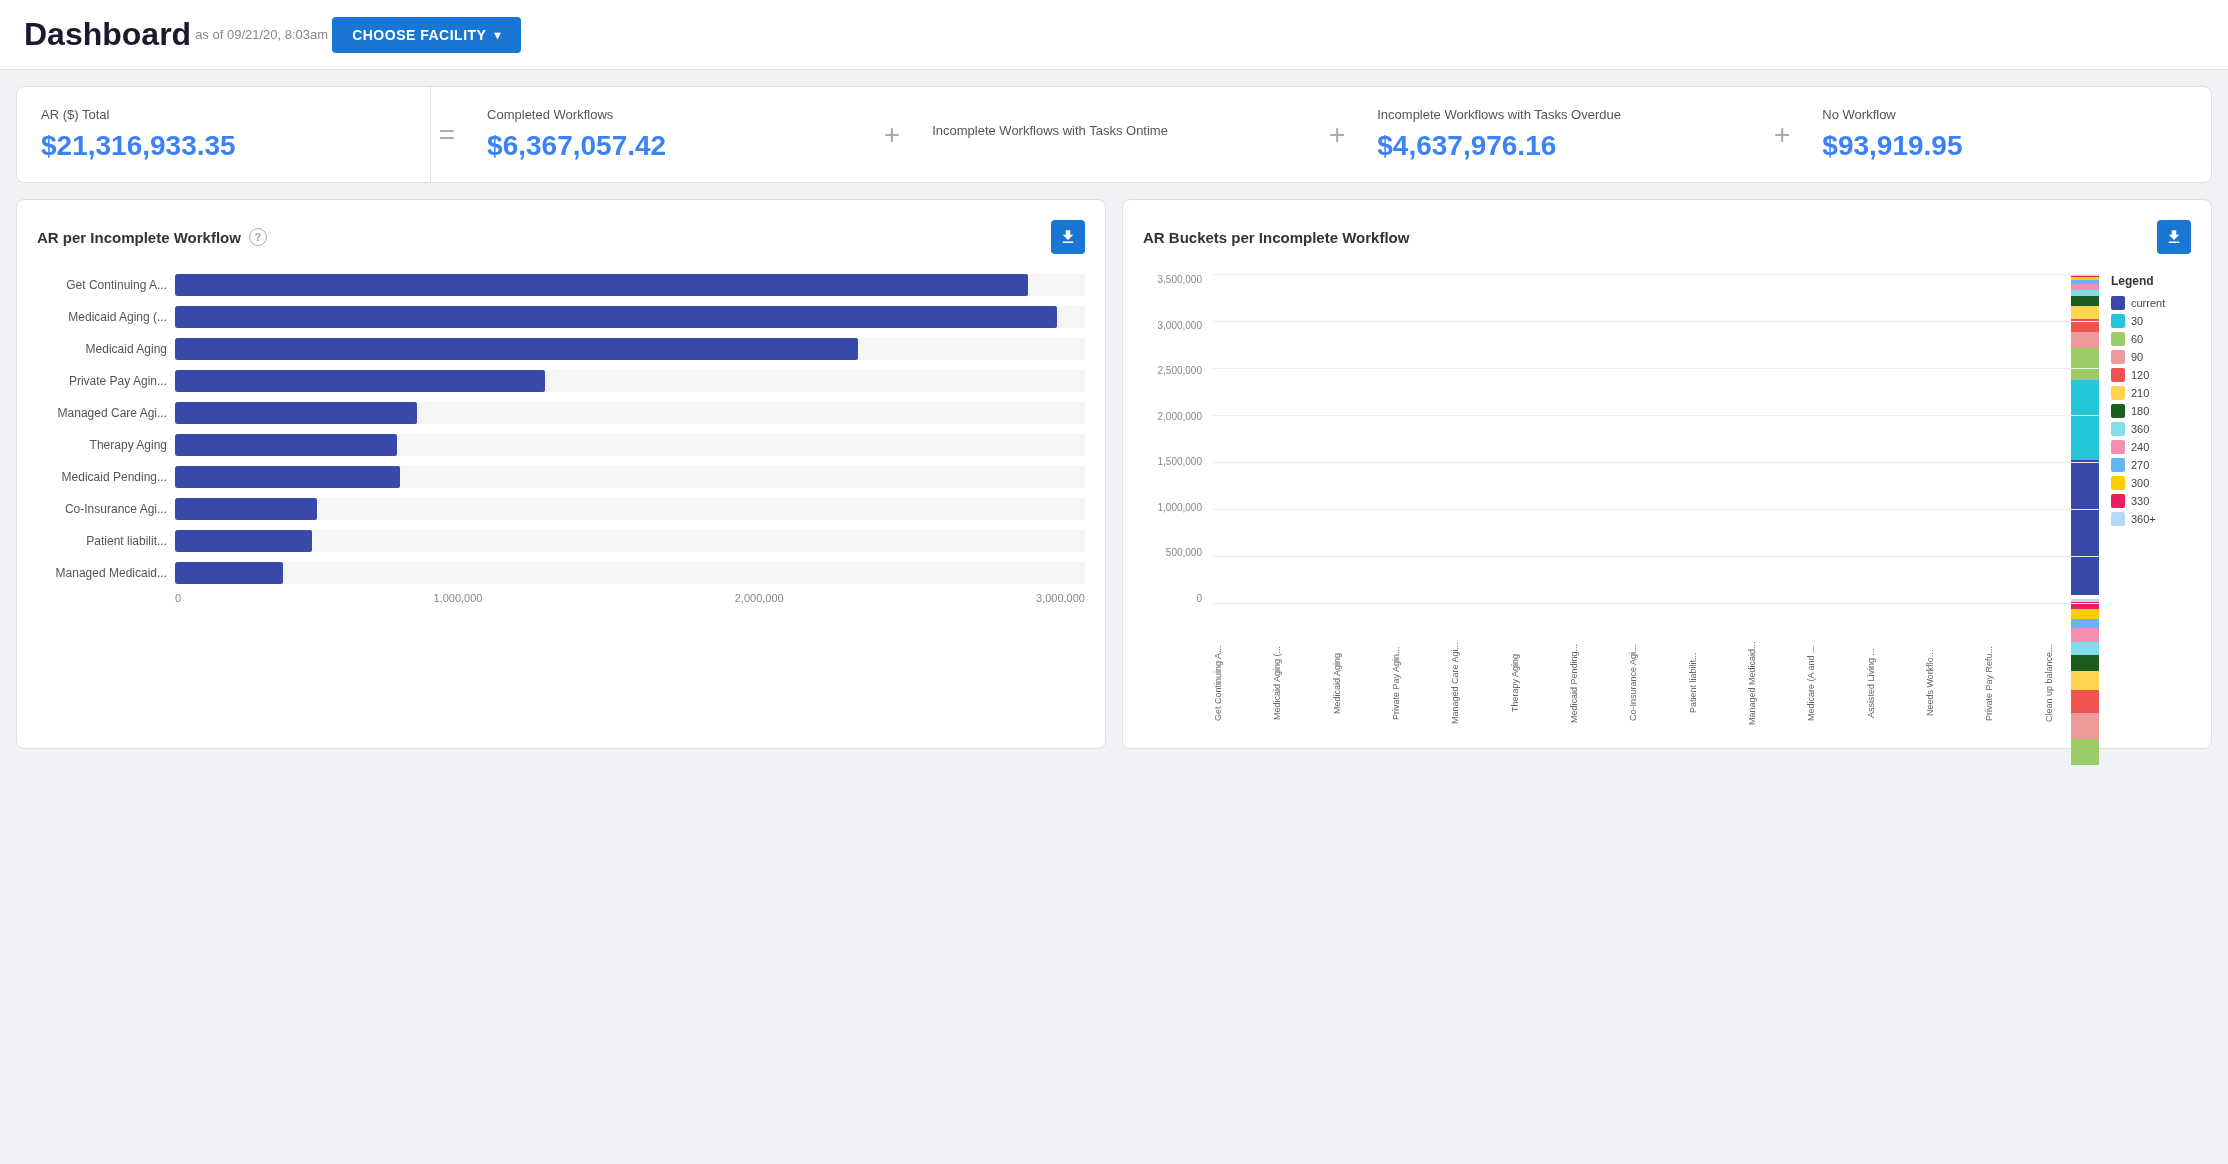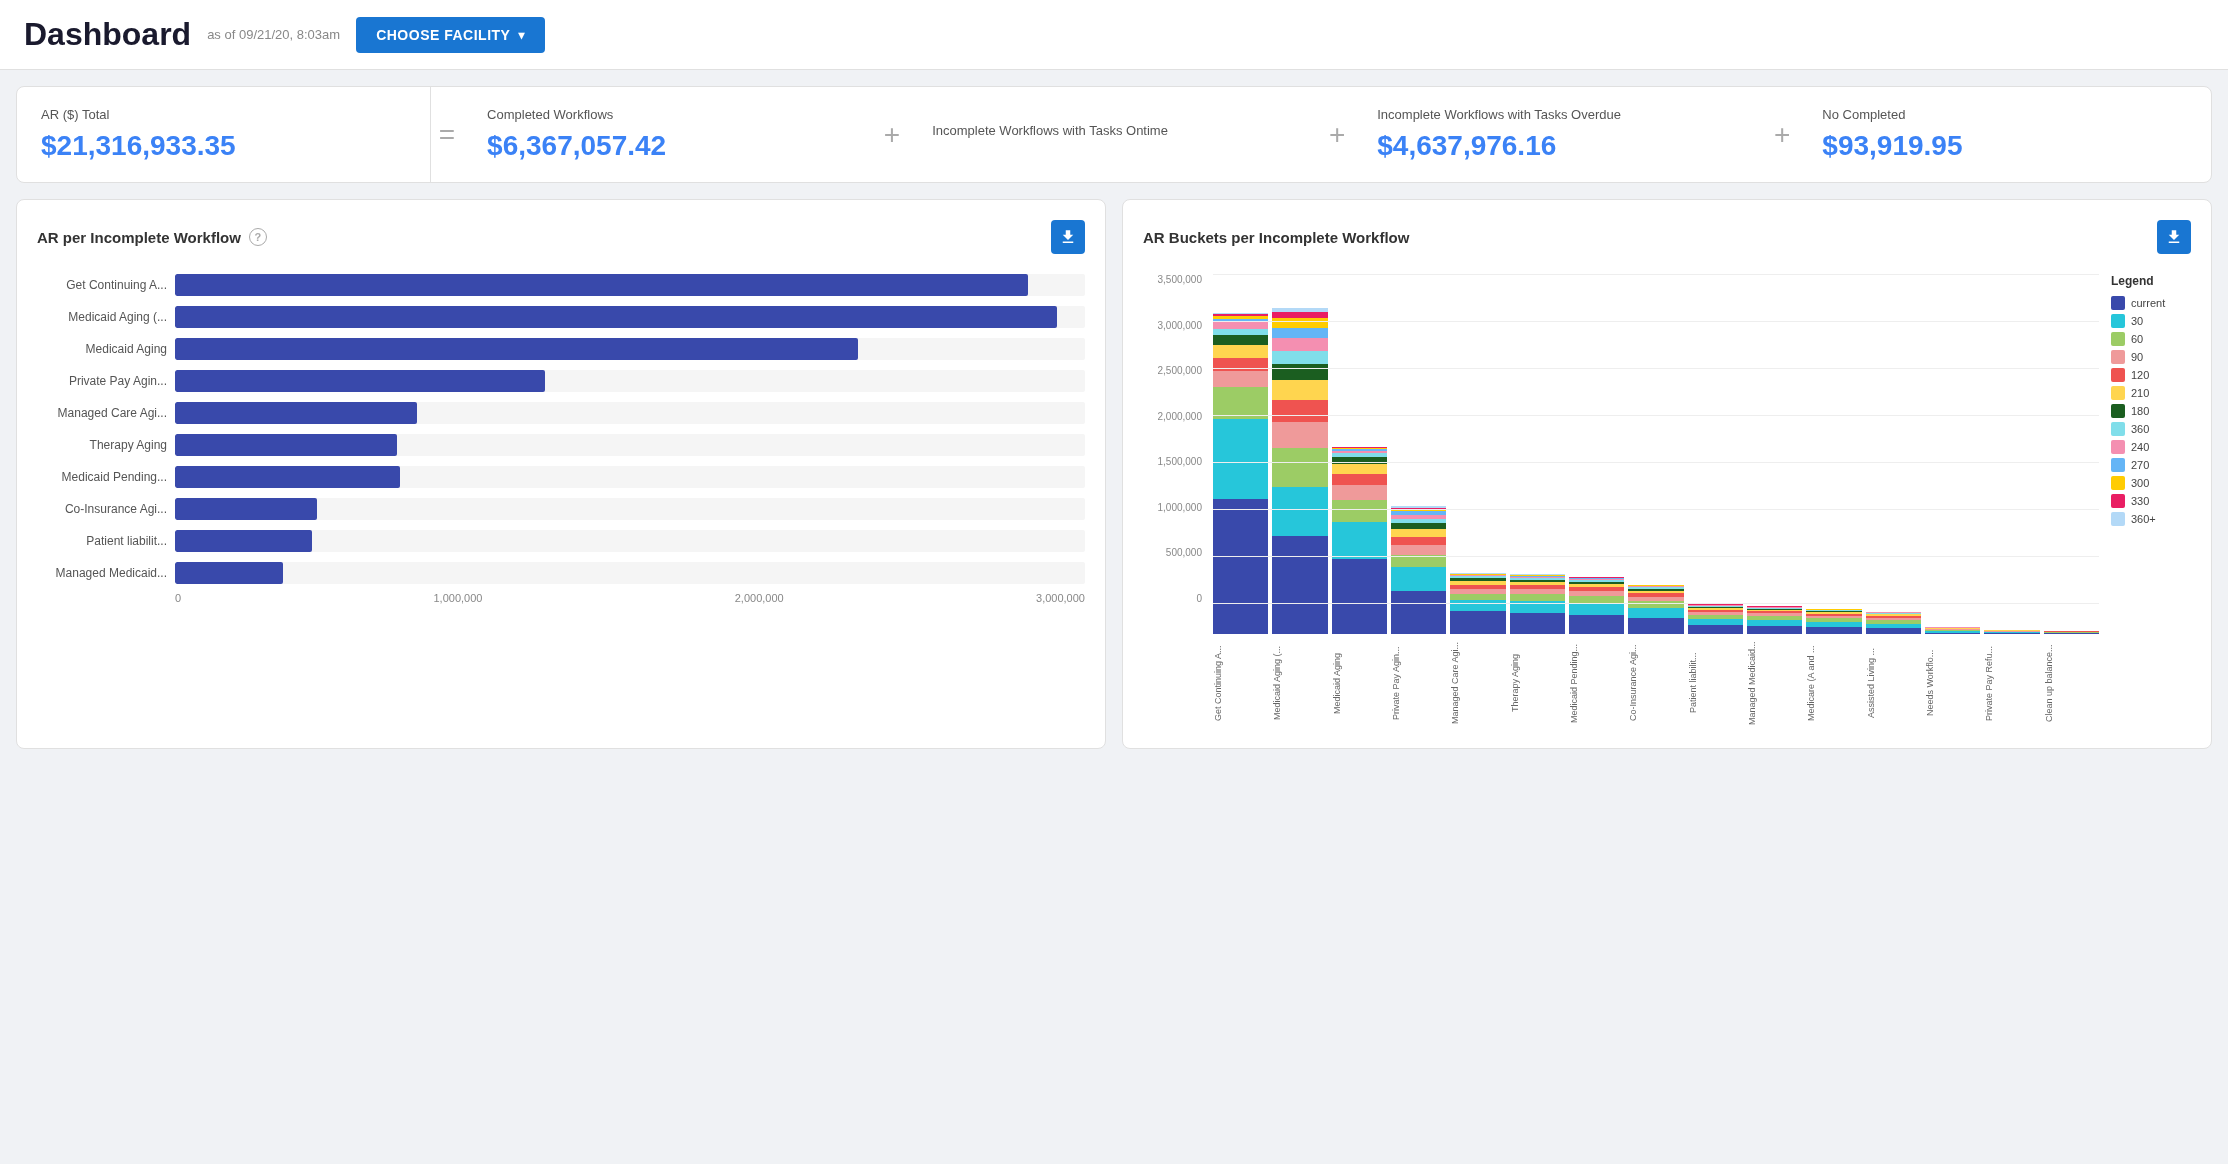--- a/index.html
+++ b/index.html
@@ -3,21 +3,21 @@
   <meta charset="utf-8">
   <style>
     * { box-sizing: border-box; margin: 0; padding: 0; }
     body { font-family: -apple-system, BlinkMacSystemFont, 'Segoe UI', sans-serif; background: #f0f2f5; color: #333; }
 
     .header {
       background: #fff;
       padding: 16px 24px;
       display: flex;
       align-items: center;
-      gap: 16px;
+      gap: 4px;
       border-bottom: 1px solid #e0e0e0;
     }
     .header h1 {
       font-size: 32px;
       font-weight: 700;
       color: #1a1a2e;
     }
     .header .subtitle {
       font-size: 13px;
       color: #888;
@@ -178,20 +178,21 @@
       flex: 1;
       position: relative;
     }
     .stacked-chart-inner {
       display: flex;
       align-items: flex-end;
       gap: 4px;
       height: 360px;
       padding-left: 70px;
       position: relative;
+      flex-direction: column;
     }
     .y-axis {
       position: absolute;
       left: 0;
       top: 0;
       bottom: 30px;
       width: 65px;
       display: flex;
       flex-direction: column;
       justify-content: space-between;
@@ -300,21 +301,21 @@
     <div class="metric-card">
     <div class="metric-label">Incomplete Workflows with Tasks Ontime</div>
   </div>
     <div class="metric-divider">+</div>
     <div class="metric-card">
     <div class="metric-label">Incomplete Workflows with Tasks Overdue</div>
     <div class="metric-value">$4,637,976.16</div>
   </div>
     <div class="metric-divider">+</div>
     <div class="metric-card">
-    <div class="metric-label">No Completed</div>
+    <div class="metric-label">No Workflow</div>
     <div class="metric-value">$93,919.95</div>
   </div>
   </div>
 
 <div class="charts-row">
 
   <div class="chart-card left">
     <div class="chart-header">
       <div class="chart-title">
         <span>AR per Incomplete Workflow</span>

